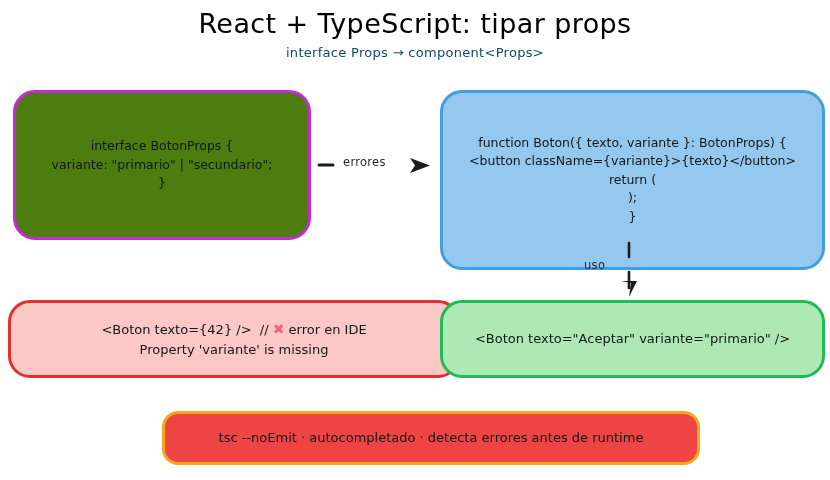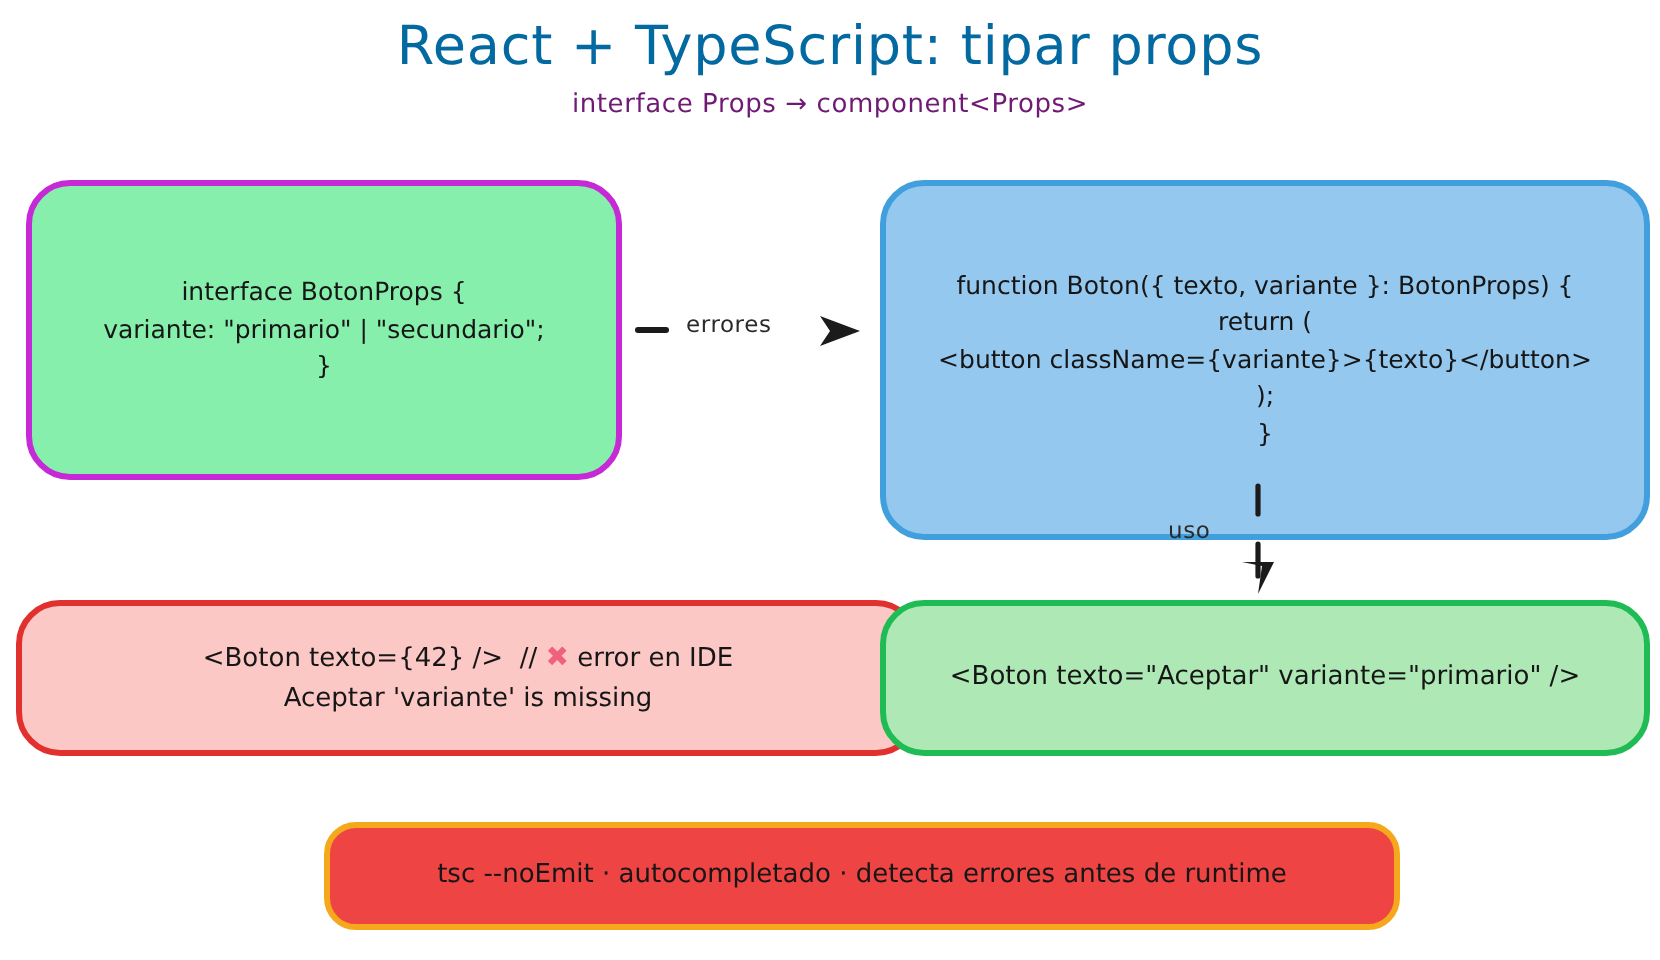--- a/index.html
+++ b/index.html
@@ -21,33 +21,33 @@
   }
 
   
   .title {
     position: absolute;
     left: 0;
     top: 8px;
     width: 830px;
     text-align: center;
     font-size: 27px;
-    color: #0369a1;
+    color: #000000;
     letter-spacing: 0.4px;
     font-family: "DejaVu Sans", sans-serif;
     font-weight: 400;
   }
   .subtitle {
     position: absolute;
     left: 0;
     top: 45px;
     width: 830px;
     text-align: center;
     font-size: 13px;
-    color: #701a75;
+    color: #0c4a6e;
     letter-spacing: 0.3px;
   }
 
   
   .box {
     position: absolute;
     box-sizing: border-box;
     border-radius: 22px;
     border-style: solid;
     display: flex;
@@ -66,21 +66,21 @@
     white-space: pre;
     color: #161616;
   }
 
   
   #box-interface {
     left: 13px;
     top: 90px;
     width: 298px;
     height: 150px;
-    background: #86efac;
+    background: #4d7c0f;
     border-color: #c629d6;
     border-width: 3px;
   }
   #box-interface .line { font-size: 12.5px; }
 
   
   #box-component {
     left: 440px;
     top: 90px;
     width: 385px;
@@ -166,31 +166,31 @@
     <div class="lines">
       <span class="line">interface BotonProps {</span>
       <span class="line">variante: "primario" | "secundario";</span>
       <span class="line">}</span>
     </div>
   </div>
 
   <div class="box" id="box-component">
     <div class="lines">
       <span class="line">function Boton({ texto, variante }: BotonProps) {</span>
+      <span class="line">&lt;button className={variante}&gt;{texto}&lt;/button&gt;</span>
       <span class="line">return (</span>
-      <span class="line">&lt;button className={variante}&gt;{texto}&lt;/button&gt;</span>
       <span class="line">);</span>
       <span class="line">}</span>
     </div>
   </div>
 
   <div class="box" id="box-error">
     <div class="lines">
       <span class="line"><span>&lt;Boton texto={42} /&gt;  // </span><span class="err-x">✖</span><span> error en IDE</span></span>
-      <span class="line">Aceptar 'variante' is missing</span>
+      <span class="line">Property 'variante' is missing</span>
     </div>
   </div>
 
   <div class="box" id="box-ok">
     <div class="lines">
       <span class="line">&lt;Boton texto="Aceptar" variante="primario" /&gt;</span>
     </div>
   </div>
 
   <div class="box" id="box-note">

